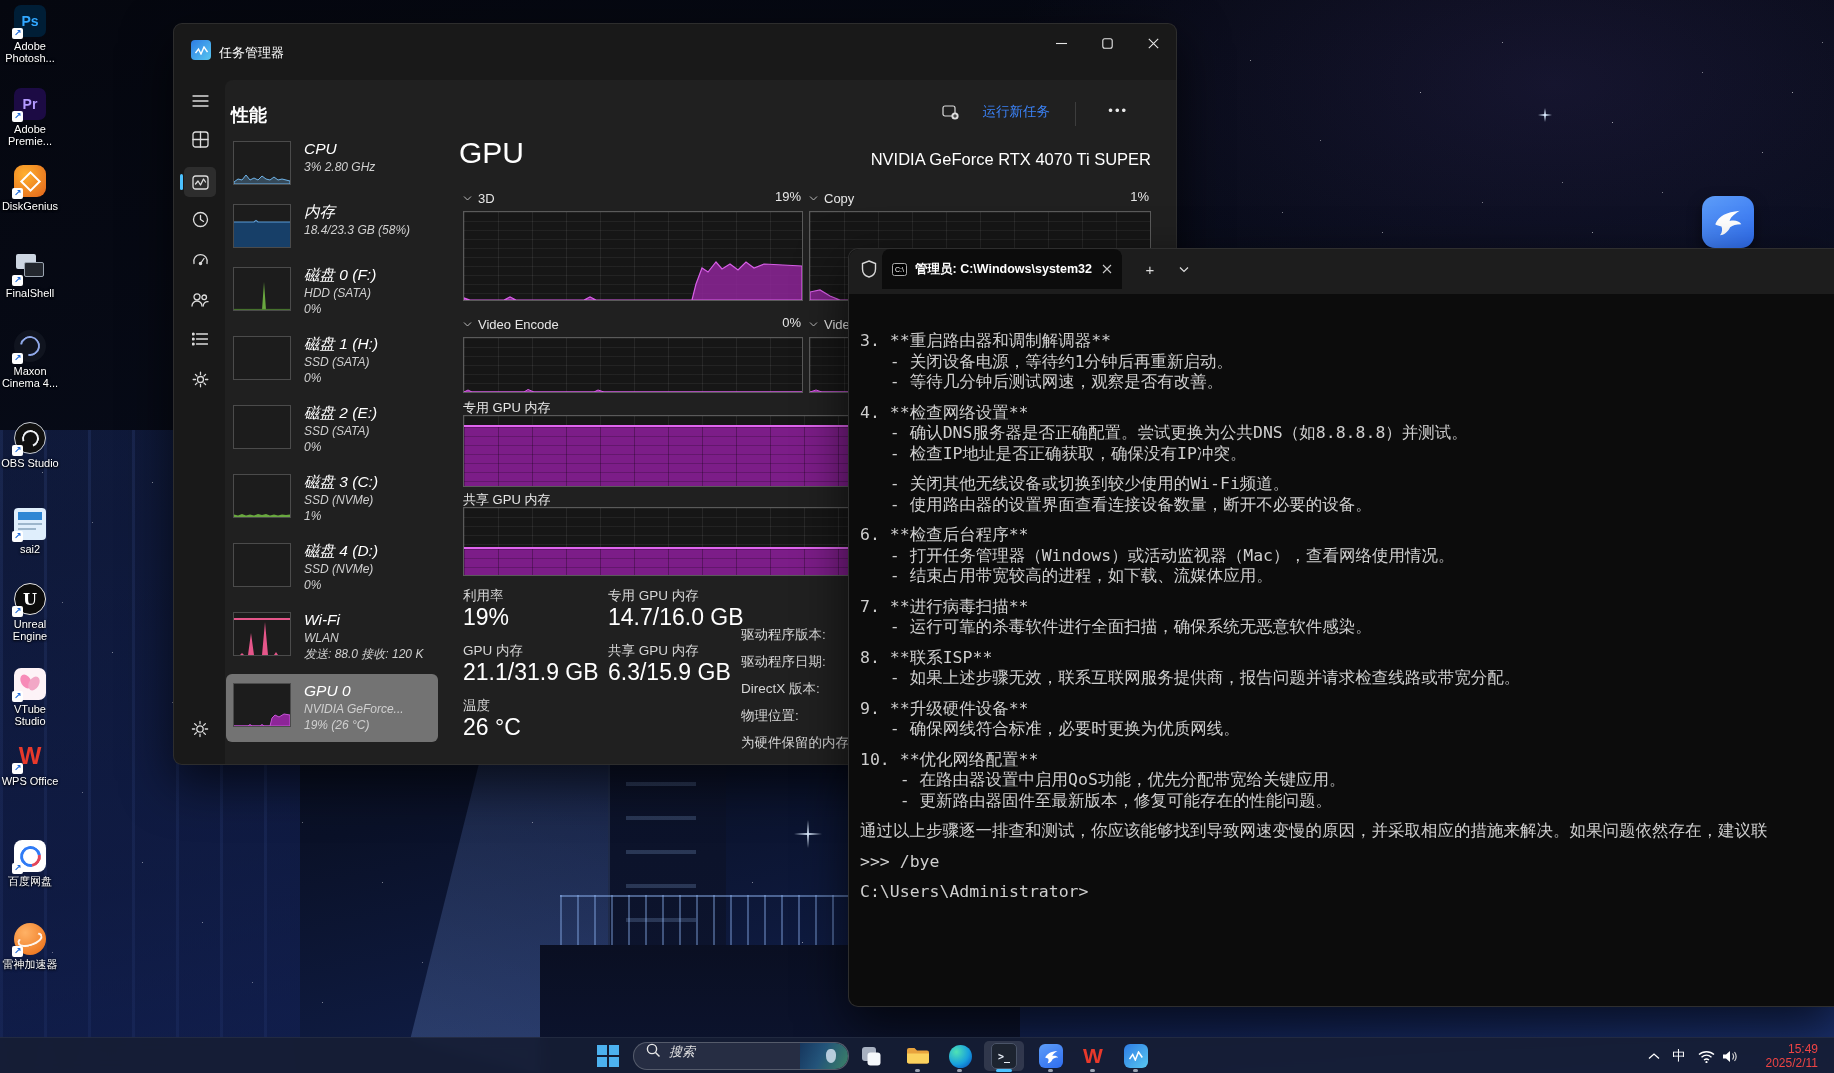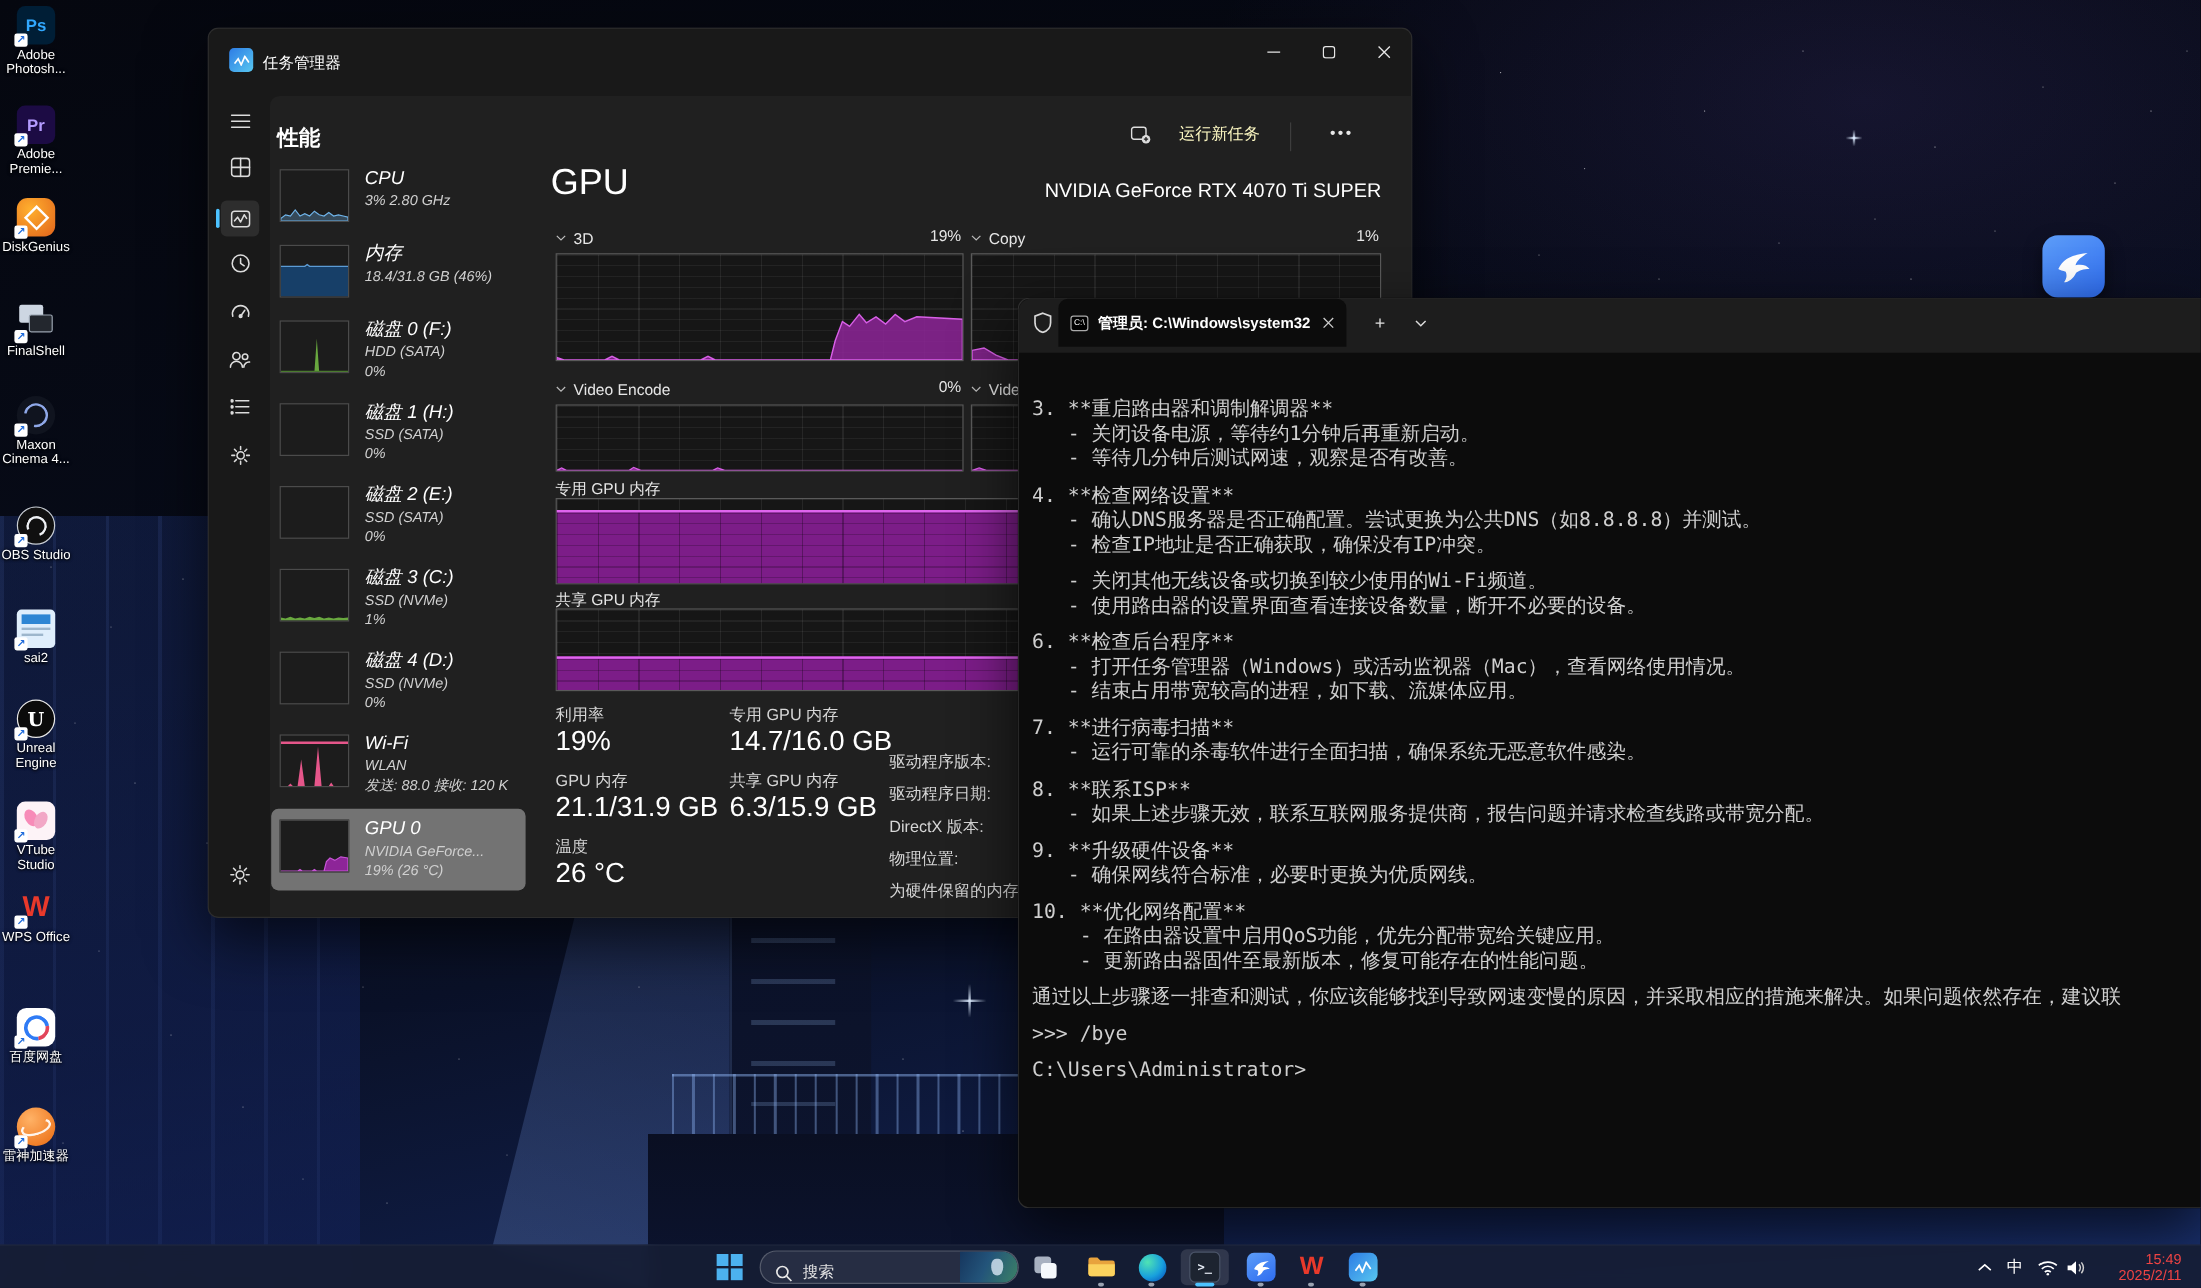--- a/index.html
+++ b/index.html
@@ -53,21 +53,21 @@
   
   #tm{left:173px;top:23px;width:1002px;height:740px;background:#191919;border-radius:9px;
     border:1px solid rgba(255,255,255,.09);z-index:3;}
   #tm .contentcard{position:absolute;left:51px;top:56px;right:0;bottom:0;background:#202020;border-radius:8px 0 8px 0;}
   #tm-titlebar{position:absolute;left:0;top:0;right:0;height:56px;}
   #tm-title{position:absolute;left:45px;top:20px;font-size:13px;color:#fff;}
   #tm-appicon{position:absolute;left:17px;top:16px;width:20px;height:20px;border-radius:4px;
     background:linear-gradient(135deg,#2d7ce5,#58c7f0);display:flex;align-items:center;justify-content:center;}
   .caption{position:absolute;top:0;width:46px;height:38px;display:flex;align-items:center;justify-content:center;}
   #tm-toolbar-title{position:absolute;left:57px;top:79px;font-size:18px;font-weight:600;}
-  #runnewtask{position:absolute;right:118px;top:74px;display:flex;align-items:center;gap:24px;font-size:13.5px;color:#fef9c3;
+  #runnewtask{position:absolute;right:118px;top:74px;display:flex;align-items:center;gap:24px;font-size:13.5px;color:#3b82f6;
     padding:5px 8px;border-radius:4px;}
   #tm-sep{position:absolute;right:100px;top:78px;width:1px;height:24px;background:#3d3d3d;}
   #tm-more{position:absolute;right:40px;top:74px;font-size:13px;letter-spacing:2px;color:#e8e8e8;padding:5px 8px;}
   .ric{position:absolute;left:14px;width:24px;height:24px;display:flex;align-items:center;justify-content:center;}
   .ric svg{stroke:#dcdcdc;fill:none;stroke-width:1.3;stroke-linecap:round;stroke-linejoin:round;}
   .ric.sel{left:10px;width:32px;height:30px;background:#2d2d2d;border-radius:5px;}
   .selbar{position:absolute;left:6px;width:3px;height:16px;border-radius:2px;background:#4cc2ff;}
   
   .card{position:absolute;left:52px;width:212px;border-radius:6px;}
   .card.selected{background:#737373;}
@@ -112,22 +112,22 @@
   
   #bird-float{position:absolute;left:1702px;top:196px;width:54px;height:56px;z-index:5;}
   .birdsq{width:52px;height:52px;border-radius:13px;background:linear-gradient(150deg,#5d9df8,#2e6cf0);
     box-shadow:0 6px 14px rgba(0,0,0,.5);display:flex;align-items:center;justify-content:center;}
   
   #taskbar{position:absolute;left:0;top:1037px;width:1834px;height:36px;z-index:10;
     background:rgba(22,29,52,.92);border-top:1px solid rgba(255,255,255,.06);backdrop-filter:blur(6px);}
   .tbicon{position:absolute;top:5px;width:26px;height:26px;display:flex;align-items:center;justify-content:center;}
   .rundot{position:absolute;top:31px;width:5px;height:3px;border-radius:2px;background:#9aa2b1;}
   #search-pill{position:absolute;left:633px;top:4px;width:216px;height:28px;border-radius:14px;
-    background:rgba(255,255,255,.08);border:1px solid rgba(255,255,255,.22);display:flex;align-items:flex-end;
-    box-sizing:border-box;padding-left:12px;gap:8px;overflow:hidden;}
+    background:rgba(255,255,255,.08);border:1px solid rgba(255,255,255,.22);display:flex;align-items:flex-start;
+    box-sizing:border-box;padding-left:12px;gap:8px;overflow:hidden;font-style:italic;}
   #search-text{font-size:13px;color:#e3e3e3;flex:1;}
   #search-img{width:48px;height:26px;border-radius:0 13px 13px 0;flex:none;
     background:linear-gradient(115deg,#16365e 0%,#23547a 45%,#3c8266 100%);position:relative;}
   #search-img::after{content:"";position:absolute;right:12px;top:6px;width:10px;height:14px;border-radius:40% 40% 50% 50%;
     background:rgba(230,240,255,.75);}
   #term-active{position:absolute;left:984px;top:3px;width:40px;height:30px;border-radius:5px;background:rgba(255,255,255,.12);}
   #term-underline{position:absolute;left:996px;top:31px;width:16px;height:3px;border-radius:2px;background:#4cc2ff;}
   .tray{position:absolute;top:0;height:36px;display:flex;align-items:center;justify-content:center;color:#fff;}
   #clock{position:absolute;right:16px;top:0;height:36px;text-align:right;font-size:12px;line-height:14px;
     display:flex;flex-direction:column;justify-content:center;color:#ef4444;}
@@ -369,21 +369,21 @@
     </div>
     <div class="card" style="top:173px;height:58px;">
       <div class="thumb">
         <svg viewBox="0 0 56 42" preserveAspectRatio="none">
             <rect x="0" y="17" width="56" height="25" fill="#173f68"></rect>
             <path d="M0,17 L20,17 L22,15.5 L24,17 L56,17" stroke="#5b9bd5" stroke-width="1.2" fill="none"></path>
           </svg>
         </div>
       <div class="ctext">
           <div class="ctitle">内存</div>
-        <div class="csub">18.4/31.8 GB (46%)</div>
+        <div class="csub">18.4/23.3 GB (58%)</div>
         </div>
     </div>
     <div class="card" style="top:236px;height:64px;">
       <div class="thumb">
         <svg viewBox="0 0 56 42" preserveAspectRatio="none">
             <path d="M0,42 L28,42 L30,14 L32,42 Z" fill="#69a83f"></path>
             <path d="M0,41.4 H56" stroke="#4a7a2e" stroke-width="1"></path>
           </svg>
         </div>
       <div class="ctext">

